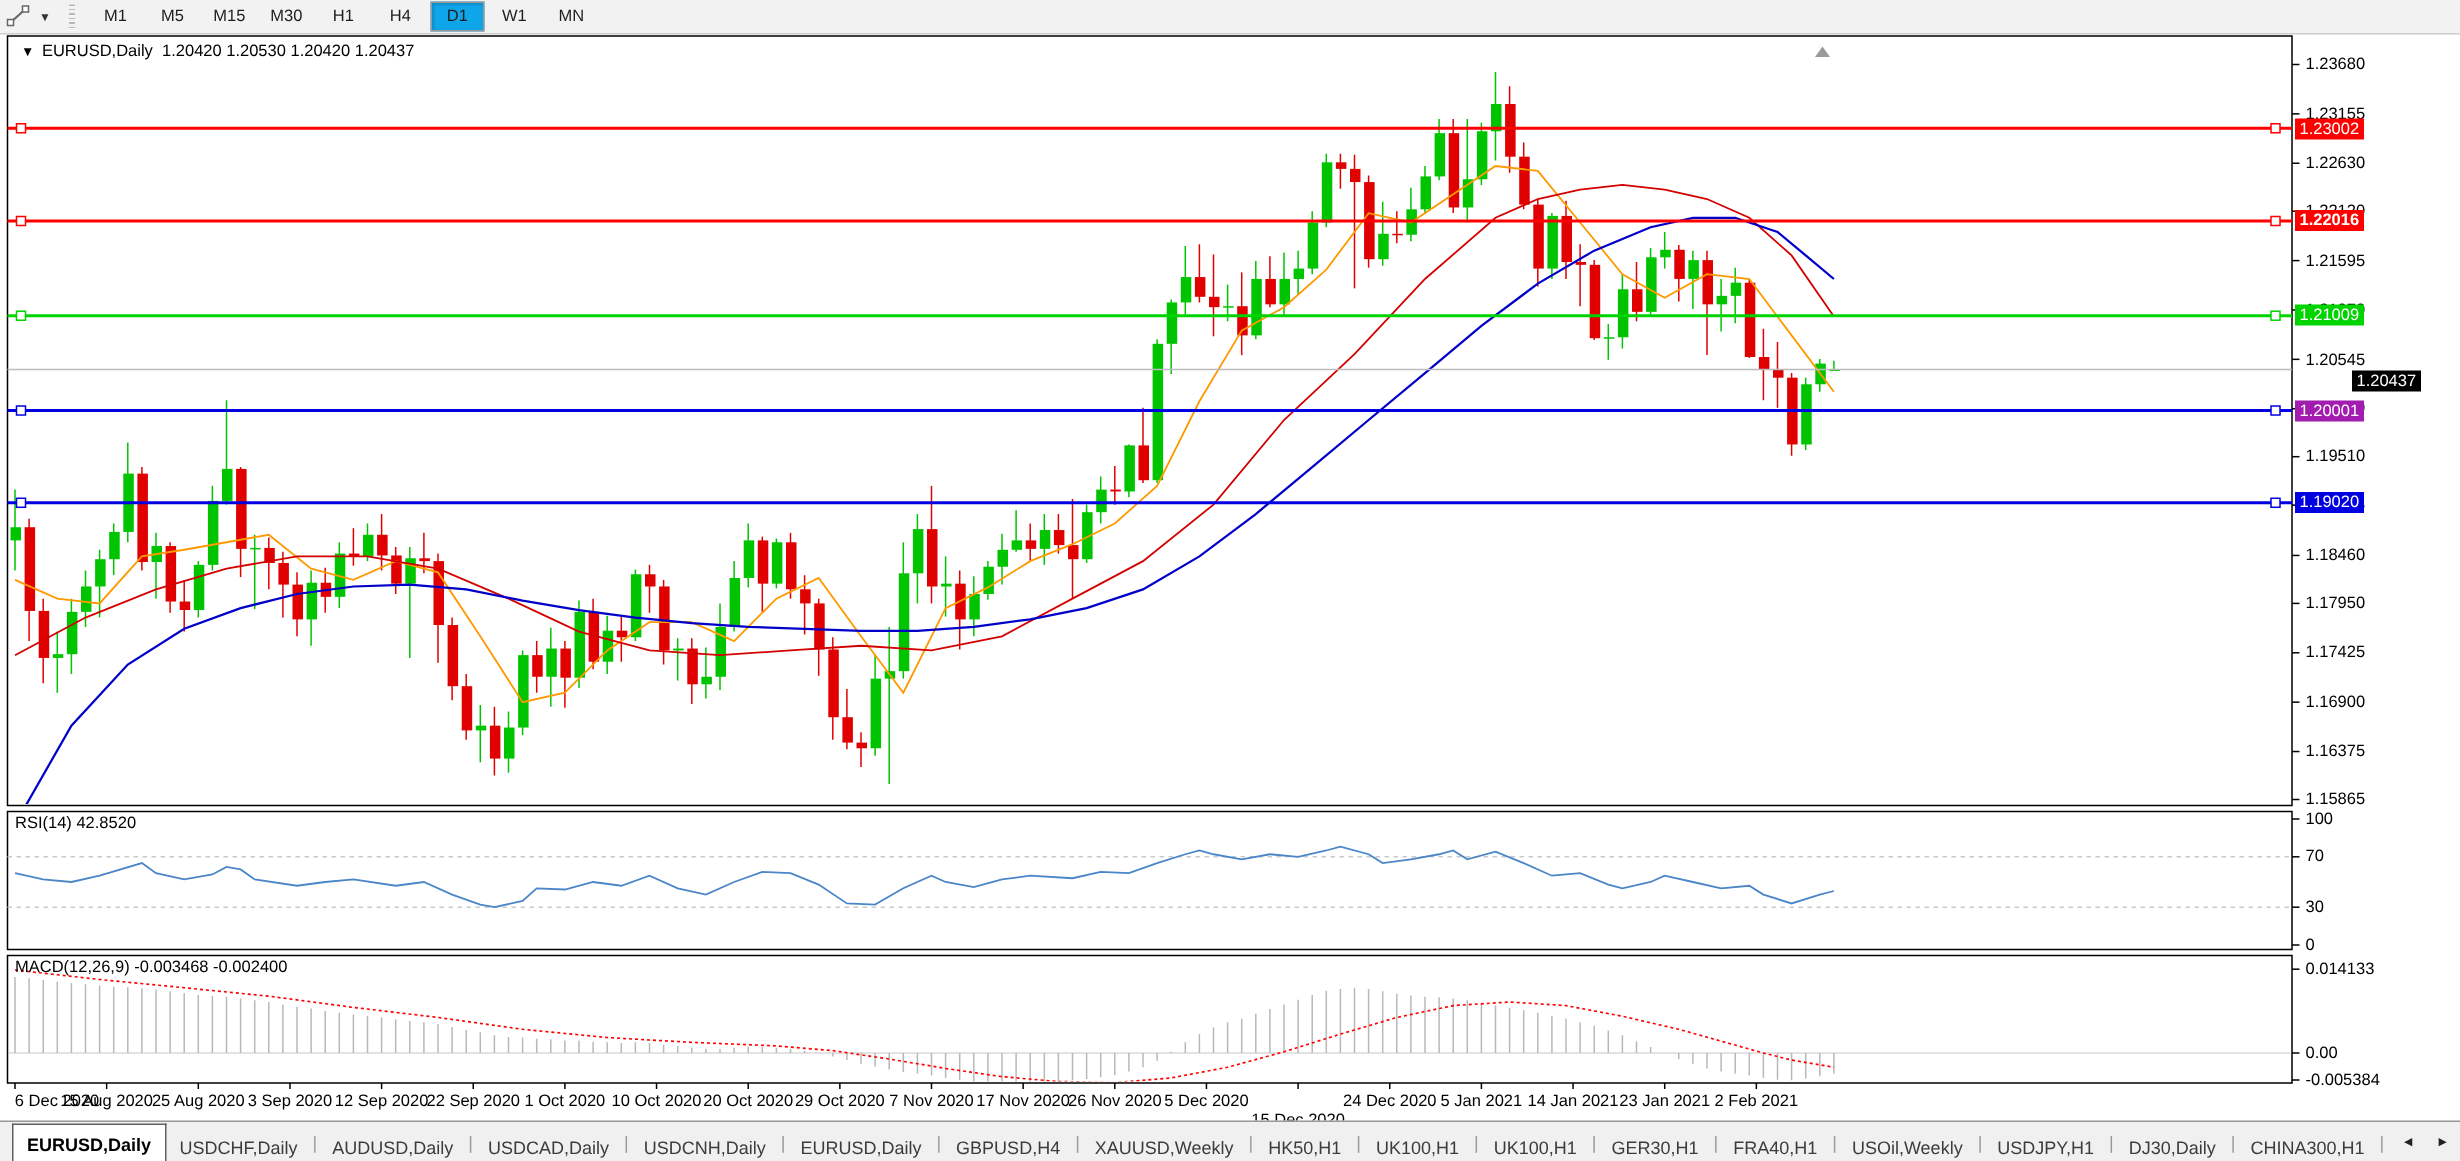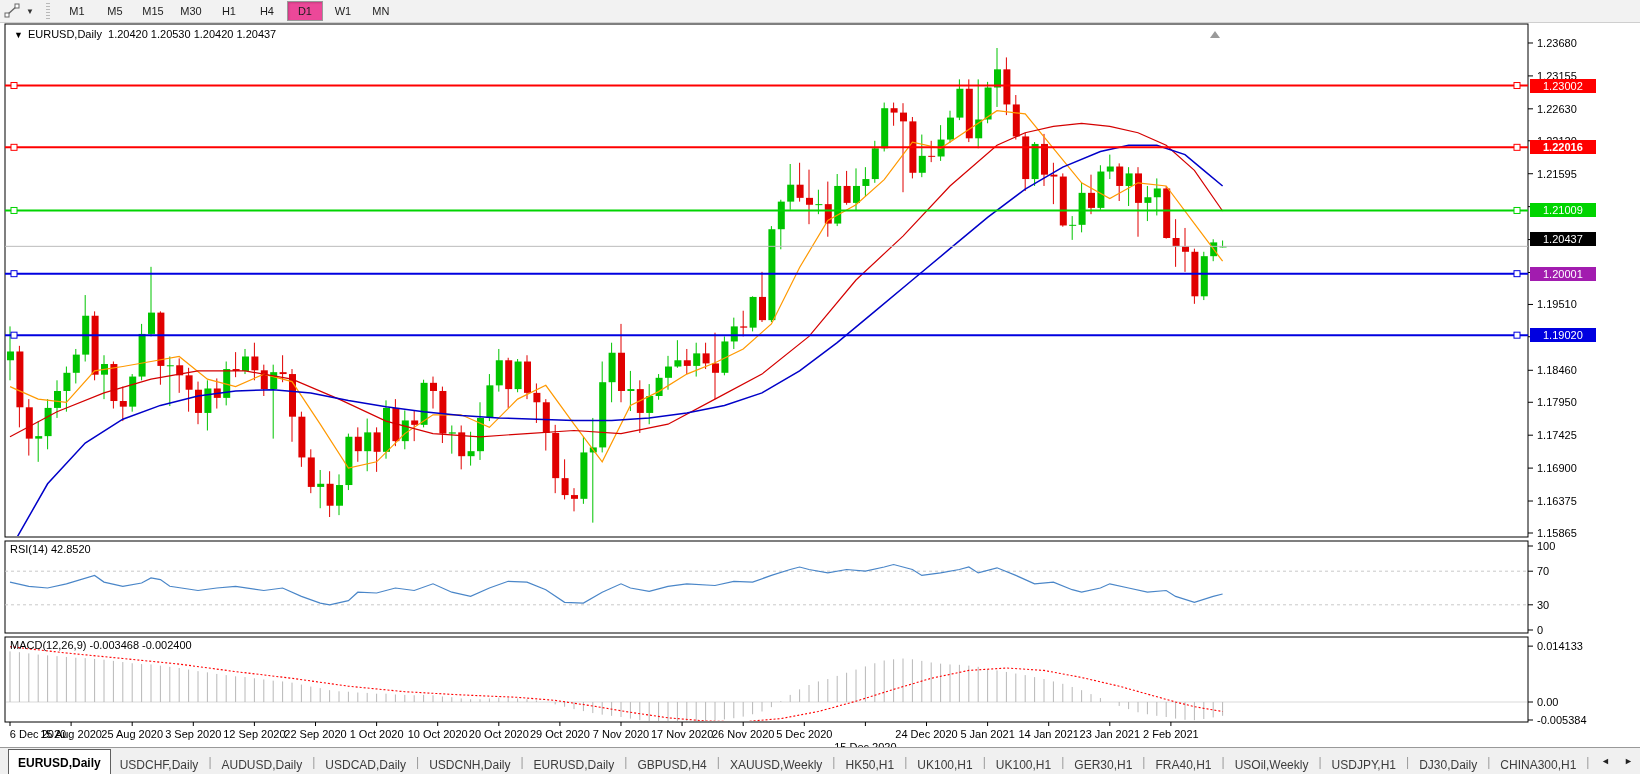--- a/index.html
+++ b/index.html
@@ -4,29 +4,29 @@
 <style>
   html,body{margin:0;padding:0;}
   body{width:1640px;height:774px;overflow:hidden;font-family:"Liberation Sans",sans-serif;background:#fff;}
   .screen{position:relative;width:1640px;height:774px;background:#fff;}
   
   #toolbar{position:absolute;left:0;top:0;width:1640px;height:22px;background:#f2f2f2;border-bottom:1px solid #cfcfcf;display:flex;align-items:center;z-index:30;}
   .toolgroup{display:flex;align-items:center;padding:0 4px;}
   .caret{font-size:8px;color:#333;margin:0 4px;}
   .grip{width:4px;height:16px;margin:0 8px 0 4px;background:repeating-linear-gradient(to bottom,#b9b9b9 0 1px,transparent 1px 3px);}
   .tfbtn{height:18px;min-width:26px;padding:0 4px;margin:0 1px;font-size:11px;color:#1d1d1d;display:flex;align-items:center;justify-content:center;border:1px solid transparent;cursor:default;}
-  .tfbtn.active{background:#ec4899;border:1px solid #9a9a9a;box-shadow:inset 1px 1px 2px rgba(0,0,0,.18);}
+  .tfbtn.active{background:#0ea5e9;border:1px solid #9a9a9a;box-shadow:inset 1px 1px 2px rgba(0,0,0,.18);}
   
   .paneltitle{position:absolute;font-size:11px;color:#000;z-index:12;white-space:nowrap;}
   #main-title{left:14px;top:28px;}
   #main-title .exp{font-size:9px;margin-right:5px;}
   #rsi-title{left:10px;top:543px;}
   #macd-title{left:10px;top:639px;}
   .ytick{position:absolute;left:1537px;font-size:11px;color:#000;transform:translateY(-50%);z-index:5;white-space:nowrap;}
-  .badge{position:absolute;left:1530px;height:14px;line-height:14px;padding:0 13px;font-size:11px;color:#fff;z-index:8;white-space:nowrap;}
+  .badge{position:absolute;left:1530px;height:14px;line-height:14px;padding:0 3px;font-size:11px;color:#fff;z-index:8;white-space:nowrap;}
   .xtick{position:absolute;top:728px;font-size:11px;color:#000;transform:translateX(-50%);white-space:nowrap;z-index:5;}
   .shift-marker{position:absolute;left:1210px;top:31px;width:0;height:0;border-left:5px solid transparent;border-right:5px solid transparent;border-bottom:7px solid #9a9a9a;z-index:11;}
   
   #tabbar{position:absolute;left:0;top:747px;width:1640px;height:27px;background:#f0f0f0;border-top:1px solid #999;display:flex;align-items:flex-end;overflow:hidden;z-index:30;}
   .tab{display:flex;align-items:center;height:21px;padding:0 9px;font-size:12px;color:#3c3c3c;white-space:nowrap;cursor:default;}
   .tab.active{background:#fff;border:1px solid #5f5f5f;border-bottom:none;height:25px;font-weight:bold;color:#000;margin-left:8px;}
   .tabsep{color:#9a9a9a;font-size:12px;align-self:center;padding:0 1px;}
   #tabscroll{position:absolute;right:0;top:748px;height:26px;width:46px;background:#f0f0f0;display:flex;align-items:center;justify-content:space-around;z-index:31;}
   .scrollarrow{font-size:9px;color:#222;cursor:default;}
   svg{position:absolute;left:0;top:0;z-index:1;}
@@ -559,21 +559,21 @@
       <div class="ytick" style="top:402.27049999999974px;">1.17950</div>
       <div class="ytick" style="top:435.18799999999965px;">1.17425</div>
       <div class="ytick" style="top:468.1054999999995px;">1.16900</div>
       <div class="ytick" style="top:501.02299999999934px;">1.16375</div>
       <div class="ytick" style="top:533px;">1.15865</div>
       <div class="badge" style="top:78.51010000000042px;background:#FF0000;">1.23002</div>
       <div class="badge" style="top:140.33230000000032px;background:#FF0000;font-weight:bold;">1.22016</div>
       <div class="badge" style="top:203.47119999999904px;background:#00D400;">1.21009</div>
       <div class="badge" style="top:266.6727999999996px;background:#a21caf;">1.20001</div>
       <div class="badge" style="top:328.1815000000002px;background:#0000E0;">1.19020</div>
-      <div class="badge" style="top:232px;background:#000000;">1.20437</div>
+      <div class="badge" style="top:247px;background:#000000;margin-left:38px;">1.20437</div>
       <div class="ytick" style="top:546px;">100</div>
       <div class="ytick" style="top:571.2px;">70</div>
       <div class="ytick" style="top:604.8px;">30</div>
       <div class="ytick" style="top:630px;">0</div>
       <div class="ytick" style="top:646.132251px;">0.014133</div>
       <div class="ytick" style="top:702px;">0.00</div>
       <div class="ytick" style="top:720px;">-0.005384</div>
       <div class="xtick" style="left:38px;">6 Dec 2020</div>
       <div class="xtick" style="left:71.1px;">15 Aug 2020</div>
       <div class="xtick" style="left:132.2px;">25 Aug 2020</div>

